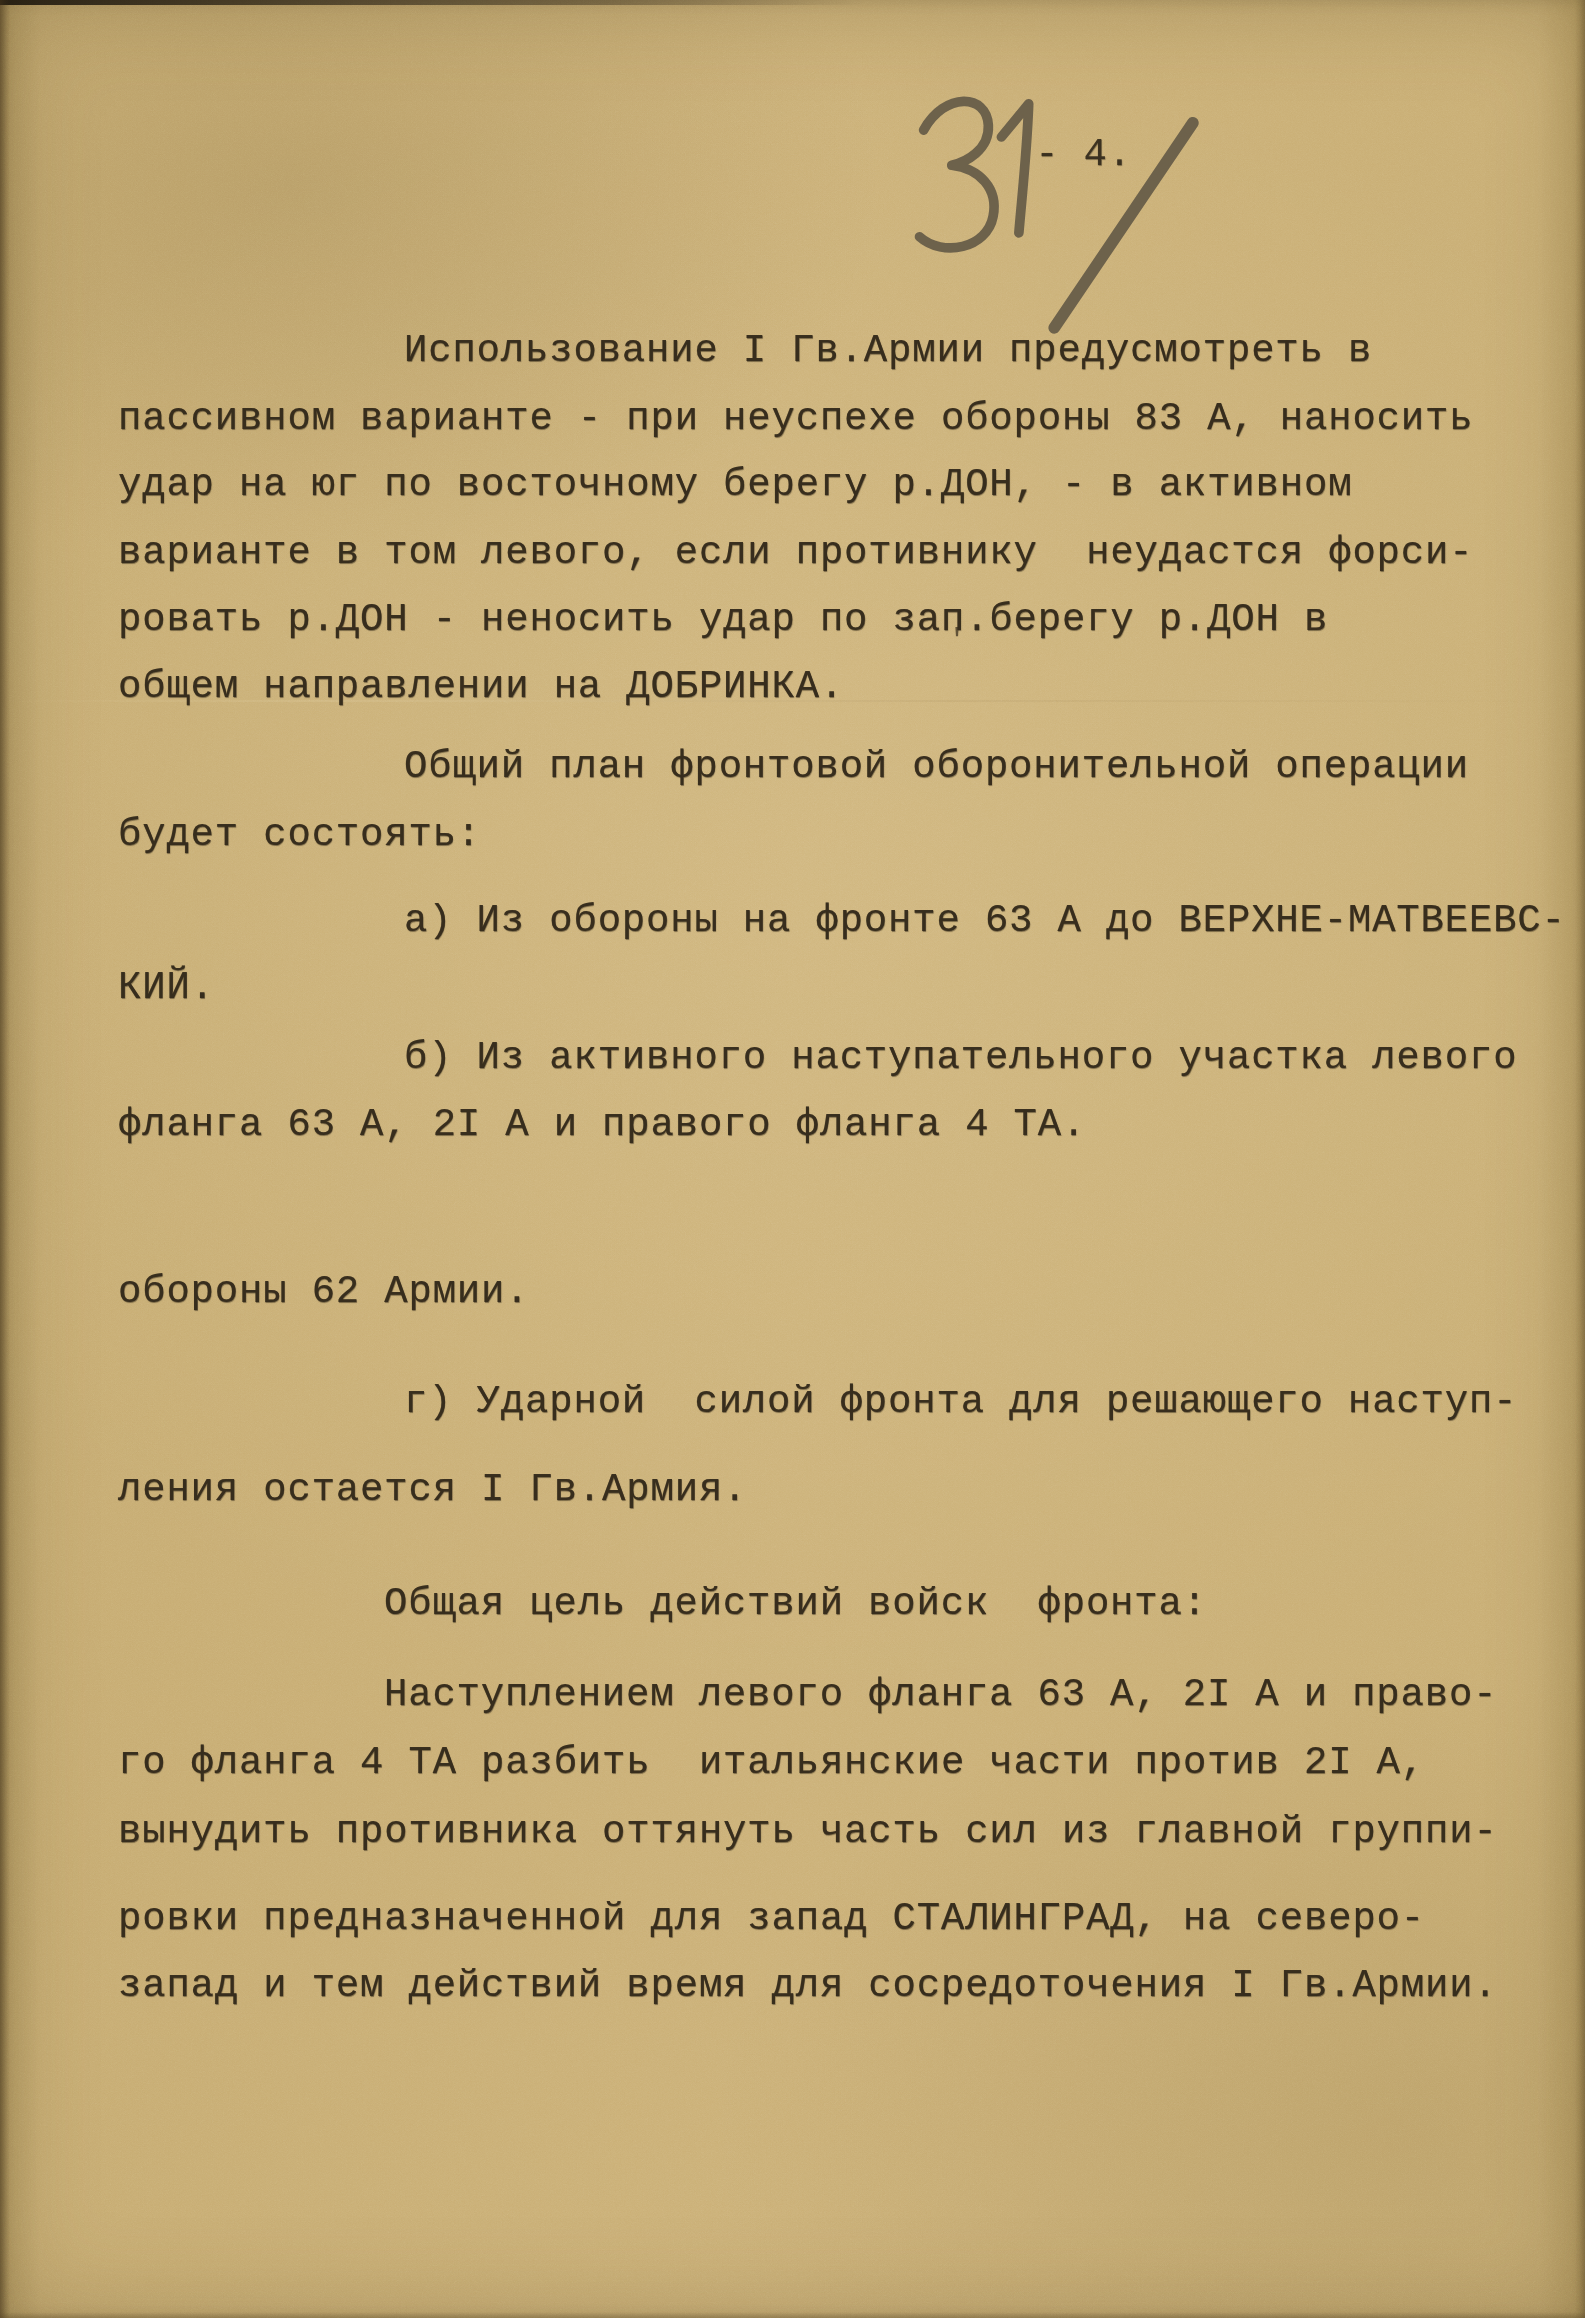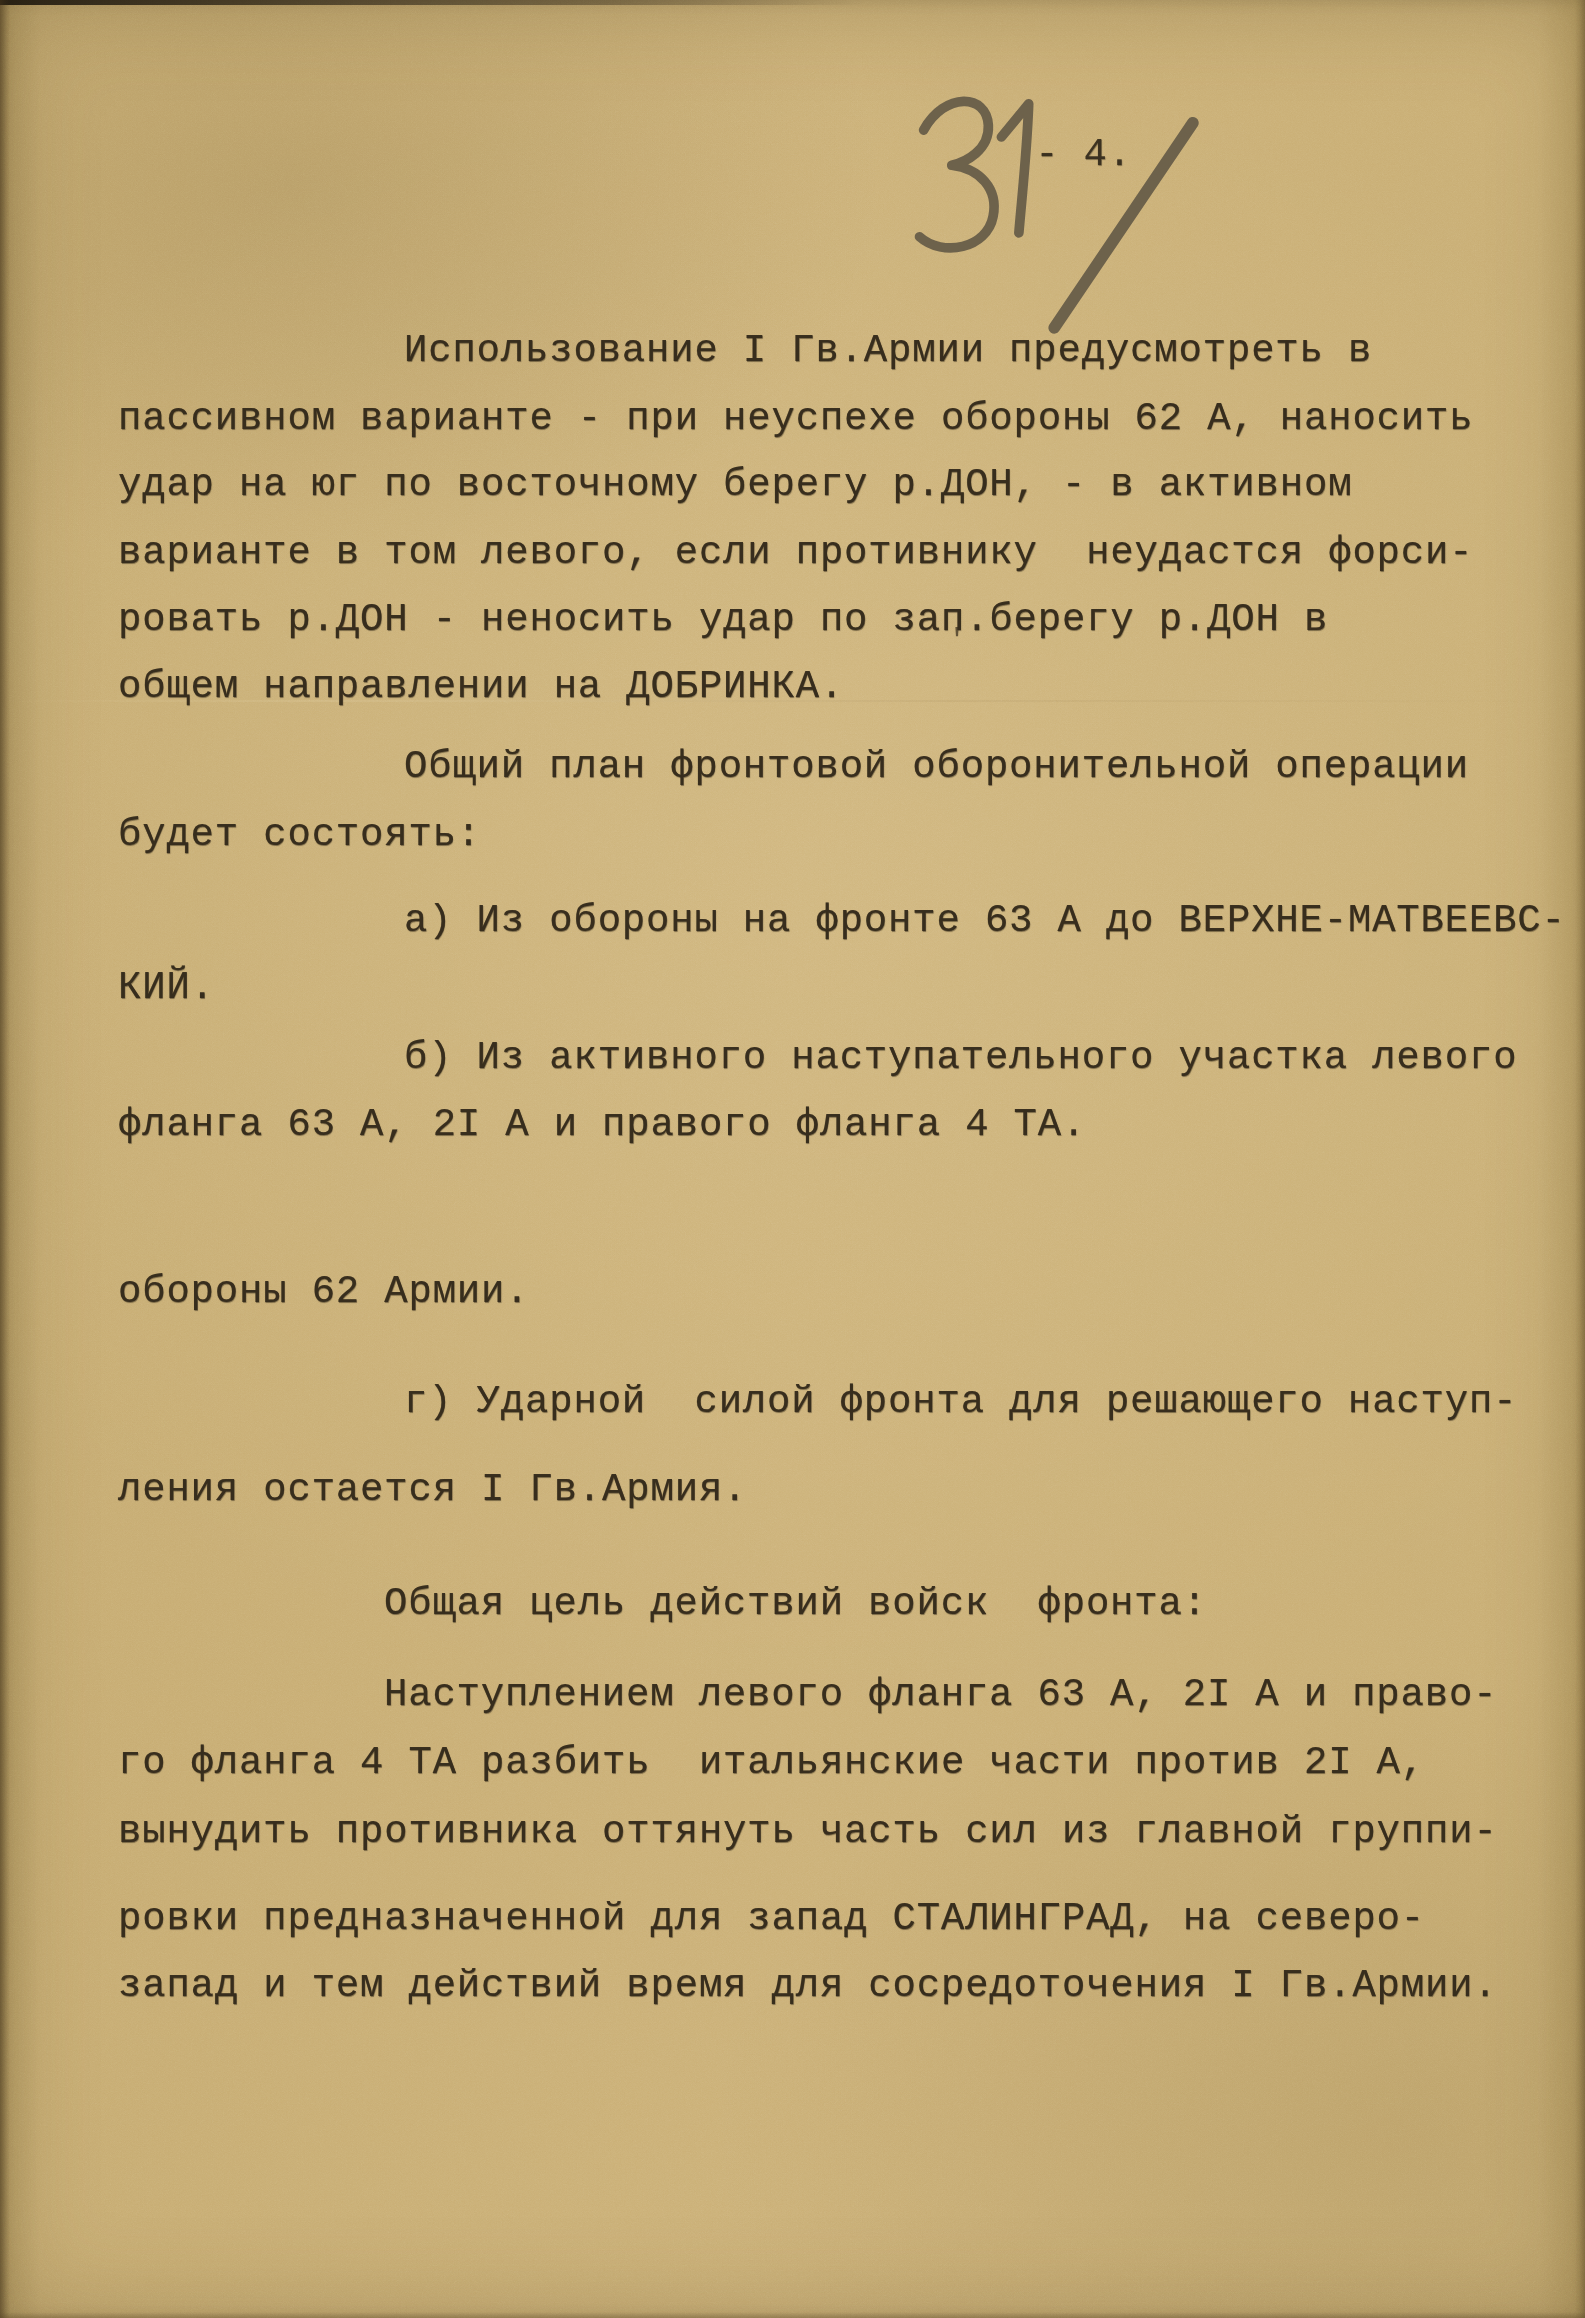--- a/index.html
+++ b/index.html
@@ -124,21 +124,21 @@
       <path d="M 448,92 L 232,378" stroke-width="17"></path>
     </g>
   </svg>
 
   <div class="page-num"> - 4.</div>
 
   <div class="stray-mark">'</div>
 
   <div class="typed-layer">
     <div class="line ind" style="top:332px">Использование I Гв.Армии предусмотреть в</div>
-    <div class="line" style="top:400px">пассивном варианте - при неуспехе обороны 62 А, наносить</div>
+    <div class="line" style="top:400px">пассивном варианте - при неуспехе обороны 83 А, наносить</div>
     <div class="line" style="top:466px">удар на юг по восточному берегу р.ДОН, - в активном</div>
     <div class="line" style="top:534px">варианте в том левого, если противнику  неудастся форси-</div>
     <div class="line" style="top:601px">ровать р.ДОН - неносить удар по зап.берегу р.ДОН в</div>
     <div class="line" style="top:668px">общем направлении на ДОБРИНКА.</div>
     <div class="line ind" style="top:748px">Общий план фронтовой оборонительной операции</div>
     <div class="line" style="top:816px">будет состоять:</div>
     <div class="line ind" style="top:902px">а) Из обороны на фронте 63 А до ВЕРХНЕ-МАТВЕЕВС-</div>
     <div class="line" style="top:969px">КИЙ.</div>
     <div class="line ind" style="top:1039px">б) Из активного наступательного участка левого</div>
     <div class="line" style="top:1106px">фланга 63 А, 2I А и правого фланга 4 ТА.</div>

